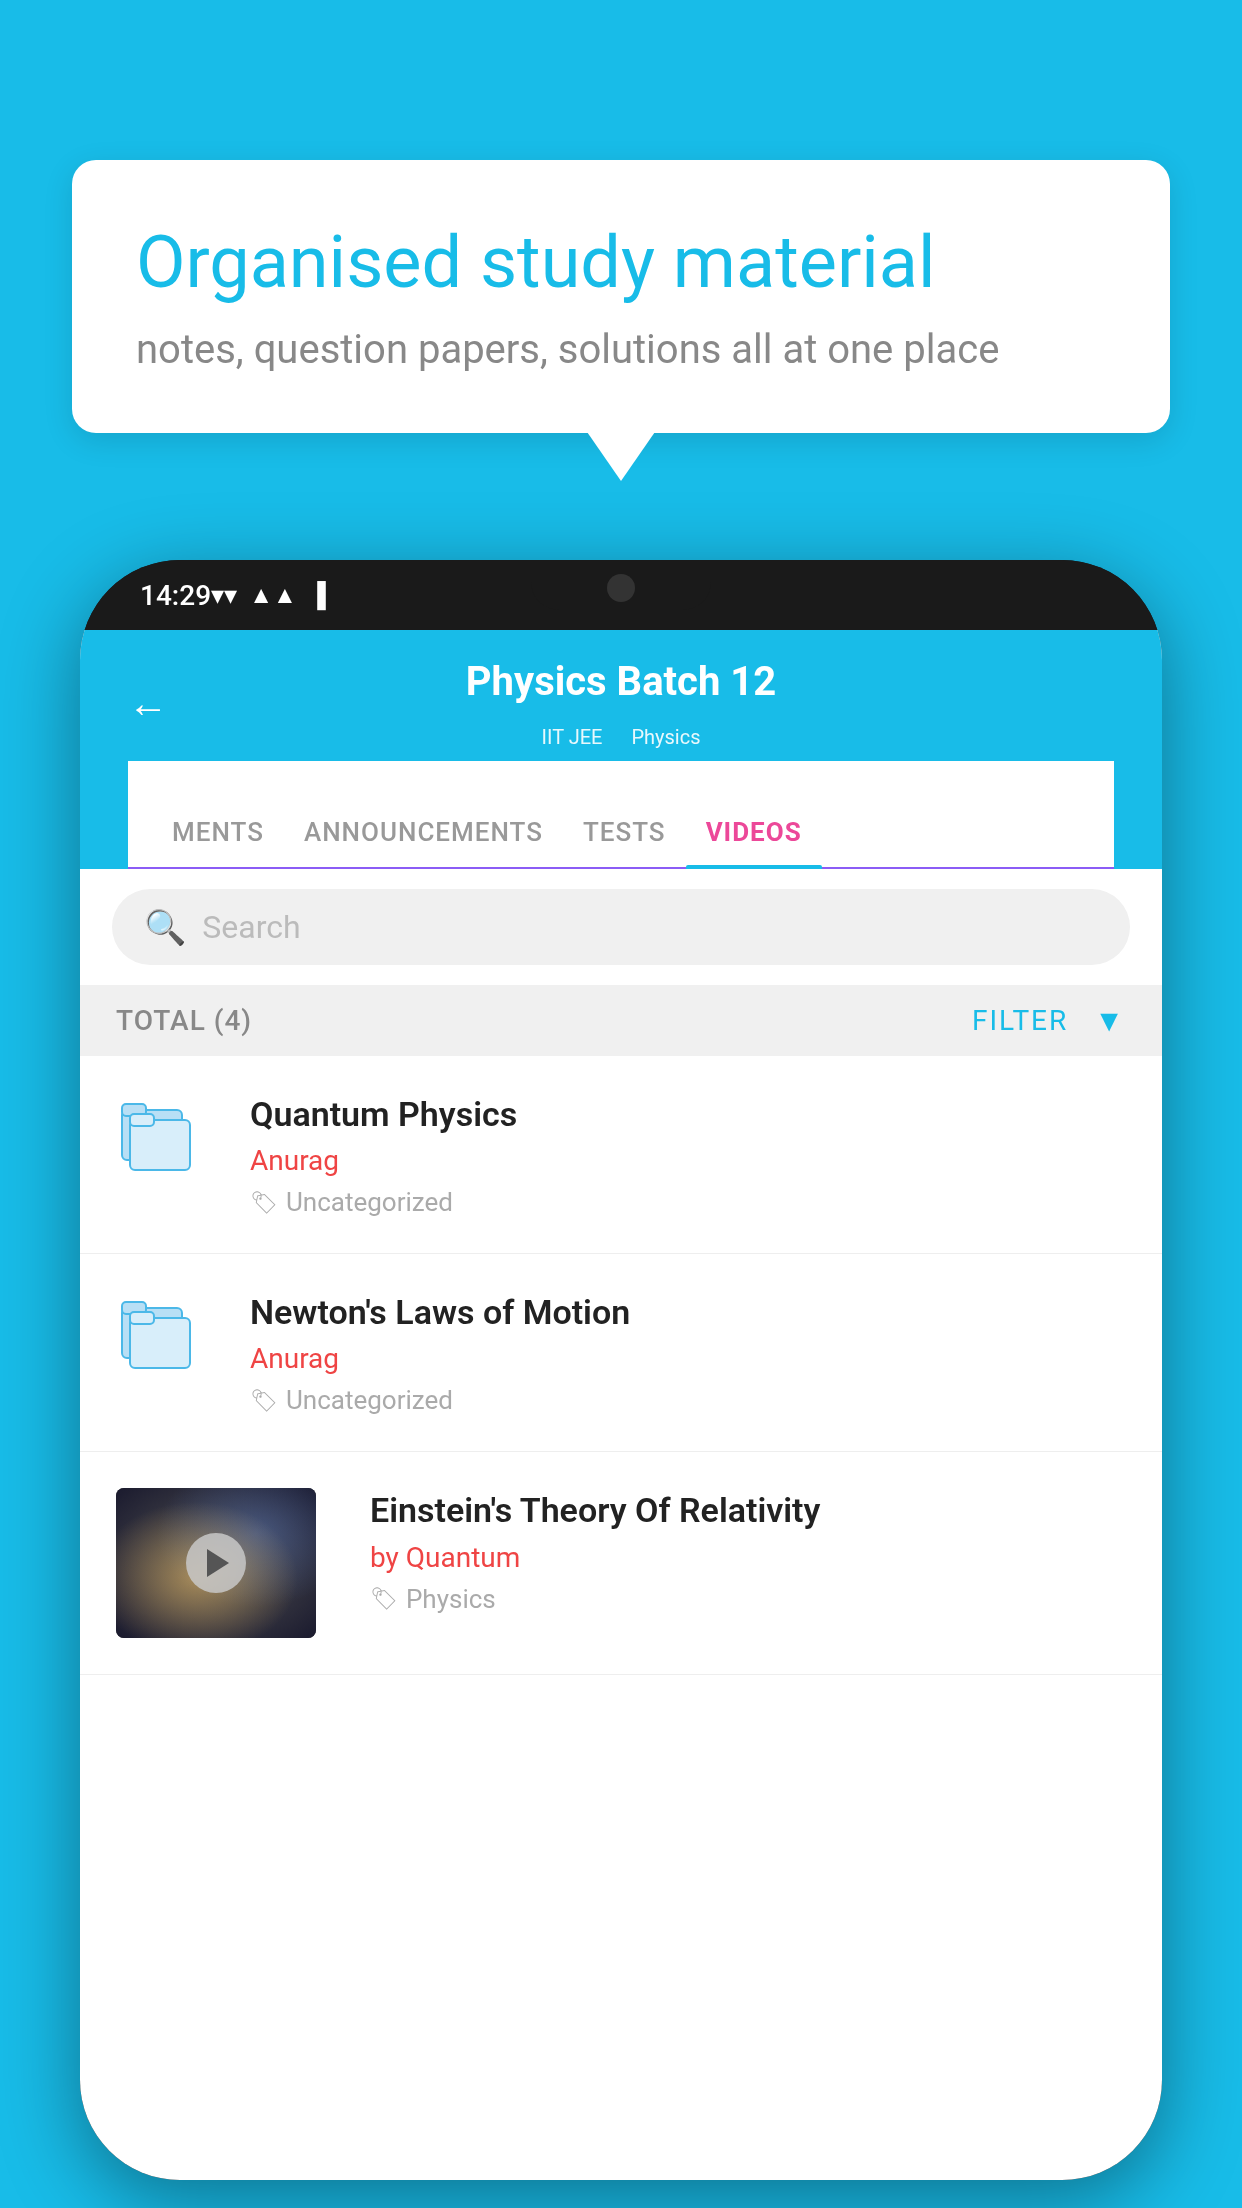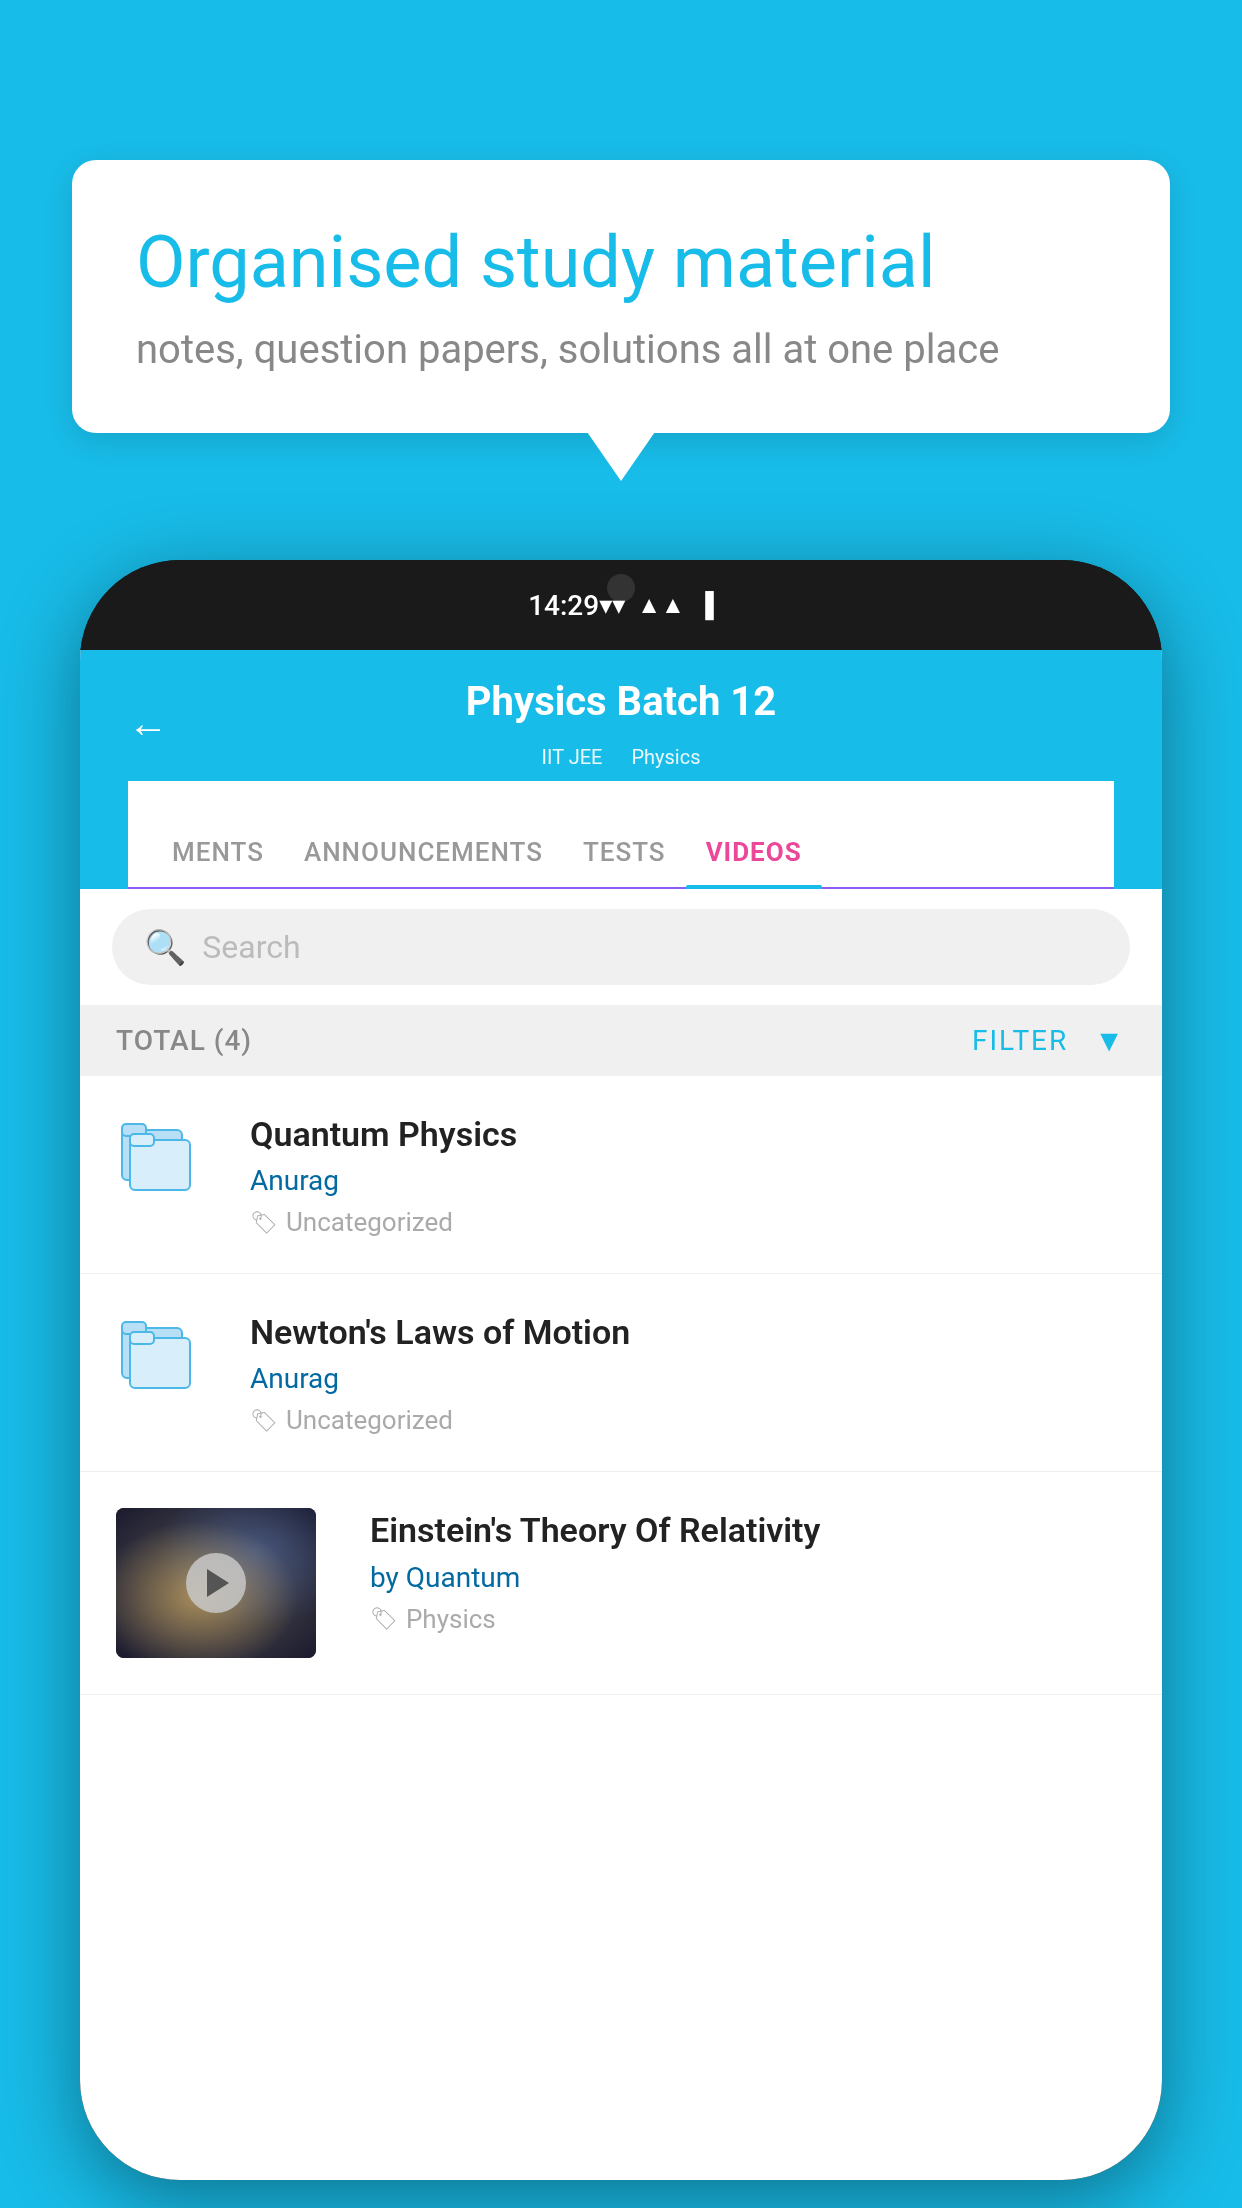--- a/index.html
+++ b/index.html
@@ -58,25 +58,25 @@
       height: 1620px;
       background: #1a1a1a;
       border-radius: 100px;
       box-shadow: 0 20px 80px rgba(0,0,0,0.4);
       overflow: hidden;
     }
 
     
     .phone-top-bar {
       background: #1a1a1a;
-      height: 90px;
-      position: relative;
-      display: flex;
-      align-items: center;
-      justify-content: center;
+      height: 70px;
+      position: relative;
+      display: flex;
+      align-items: center;
+      justify-content: flex-start;
       padding: 0 60px;
     }
     .phone-notch {
       position: absolute;
       top: 0;
       left: 50%;
       transform: translateX(-50%);
       width: 180px;
       height: 50px;
       background: #1a1a1a;
@@ -323,21 +323,21 @@
     }
     .video-title {
       font-size: 34px;
       font-weight: 600;
       color: #222;
       line-height: 1.3;
       margin-bottom: 8px;
     }
     .video-author {
       font-size: 28px;
-      color: #0369a1;
+      color: #ef4444;
       margin-bottom: 10px;
     }
     .video-tag {
       display: flex;
       align-items: center;
       gap: 8px;
     }
     .tag-icon {
       font-size: 22px;
       color: #aaa;

